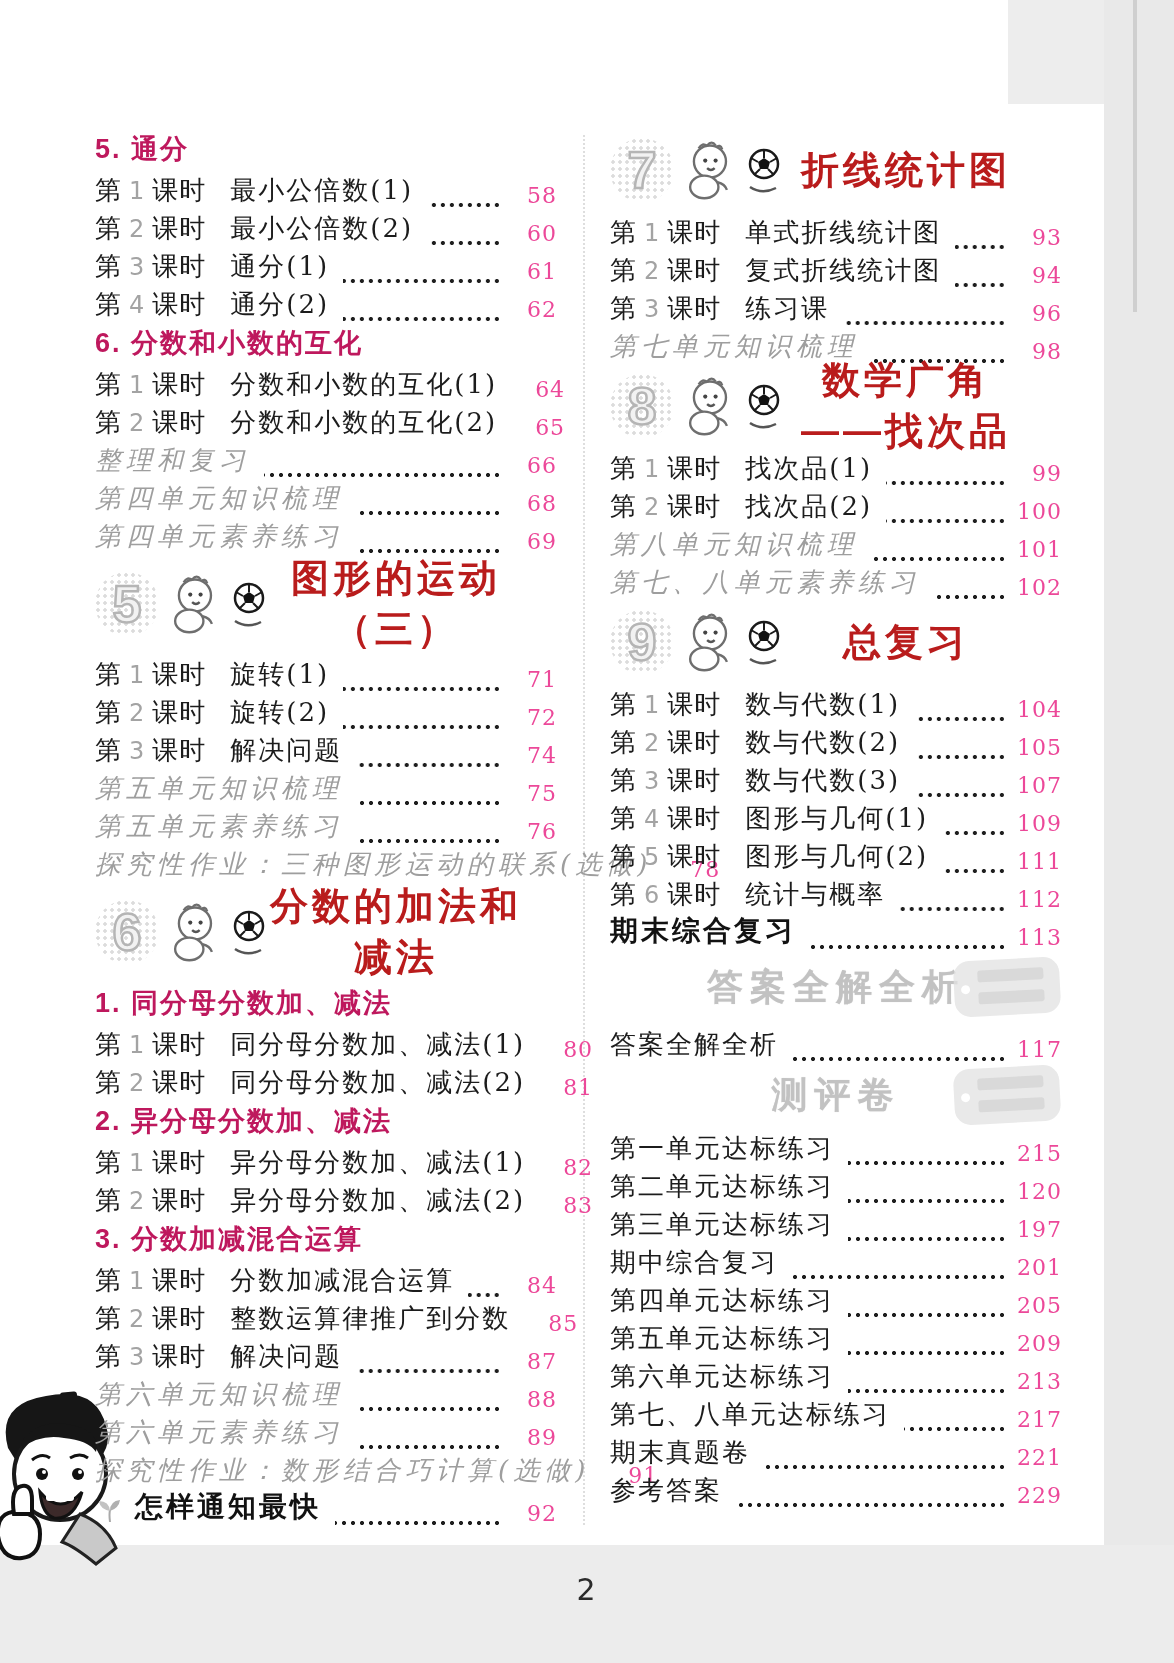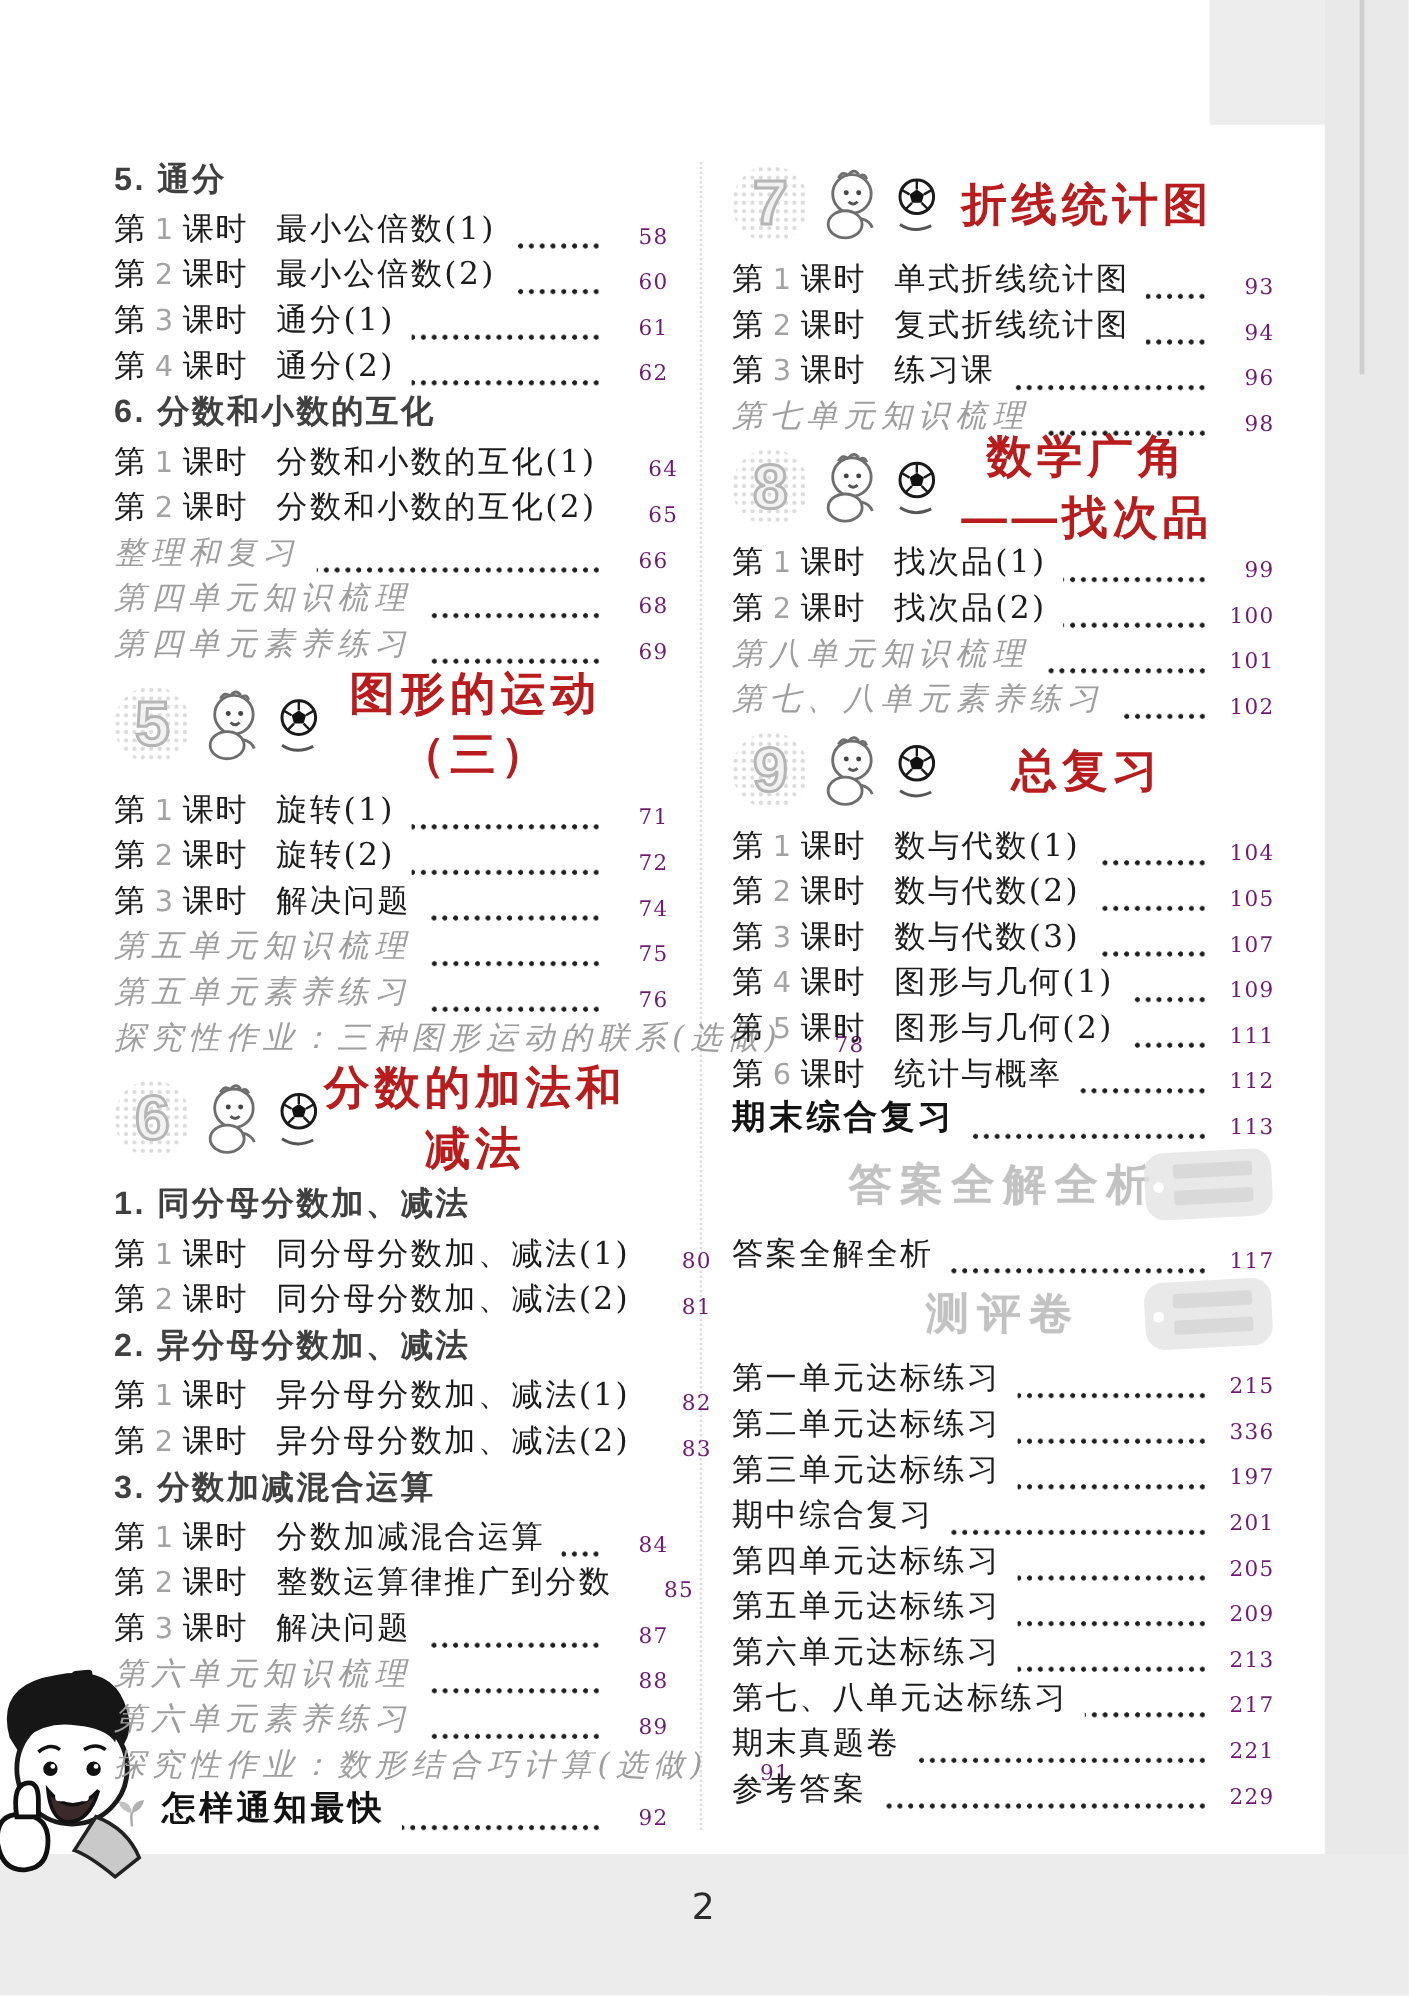--- a/index.html
+++ b/index.html
@@ -21,36 +21,36 @@
     border-radius:3px;transform:rotate(-6deg);}
 
   
   .toc-col{position:absolute;display:flex;flex-direction:column;}
   .toc-col.left{left:95px;top:128px;width:462px;}
   .toc-col.right{left:610px;top:128px;width:452px;}
 
   
   .subheading{display:flex;align-items:center;height:42px;
     font-family:"Liberation Sans", sans-serif;font-weight:bold;font-size:27px;
-    letter-spacing:2px;color:#404040;}
+    letter-spacing:2px;color:#be185d;}
 
   
   .entry{display:flex;align-items:flex-end;height:38px;font-size:26px;white-space:nowrap;}
   .entry .label{flex:0 0 auto;letter-spacing:1px;}
   .entry .label .num{color:#a3a3a3;font-family:"DejaVu Sans", sans-serif;font-size:24px;padding:0 7px;}
   .entry .title{flex:0 0 auto;margin-left:24px;letter-spacing:2px;}
   .entry.v-gray .title,.entry.v-plain .title,.entry.v-bold .title,.entry.v-bold-icon .title{margin-left:0;}
   .entry.v-gray{color:#9e9e9e;}
   .entry.v-gray .title{font-style:italic;letter-spacing:5px;}
   .entry.v-bold .title,.entry.v-bold-icon .title{
     font-family:"Liberation Sans", sans-serif;font-weight:bold;font-size:28px;letter-spacing:3px;color:#121212;}
   .leader{flex:1 1 auto;height:6px;margin:6px 6px 0 14px;
     background-image:radial-gradient(circle at 3px 3px,#1e1e1e 1.8px,rgba(0,0,0,0) 2.3px);
     background-size:9px 6px;background-repeat:repeat-x;background-position:right center;}
-  .pagenum{flex:0 0 auto;min-width:48px;text-align:right;font-size:18px;color:#701a75;letter-spacing:1px;}
+  .pagenum{flex:0 0 auto;min-width:48px;text-align:right;font-size:22px;color:#ec4899;letter-spacing:1px;}
   .sprout{display:none;width:30px;height:30px;margin-right:10px;flex:0 0 auto;}
 
   
   .unit-header{display:flex;align-items:center;position:relative;}
   .left .unit-header{height:100px;}
   .right .unit-header{height:84px;}
   .badge-cluster{display:flex;align-items:center;flex:0 0 auto;}
   .unit-num{width:64px;height:64px;border-radius:50%;display:flex;align-items:center;justify-content:center;
     background-image:radial-gradient(circle at 3px 3px,#dcdcdc 1.5px,rgba(0,0,0,0) 2px);
     background-size:7px 7px;
@@ -530,21 +530,21 @@
     <div class="entry v-plain">
 
     <span class="title">第一单元达标练习</span>
     <span class="leader"></span>
     <span class="pagenum">215</span>
   </div>
     <div class="entry v-plain">
 
     <span class="title">第二单元达标练习</span>
     <span class="leader"></span>
-    <span class="pagenum">336</span>
+    <span class="pagenum">120</span>
   </div>
     <div class="entry v-plain">
 
     <span class="title">第三单元达标练习</span>
     <span class="leader"></span>
     <span class="pagenum">197</span>
   </div>
     <div class="entry v-plain">
 
     <span class="title">期中综合复习</span>

